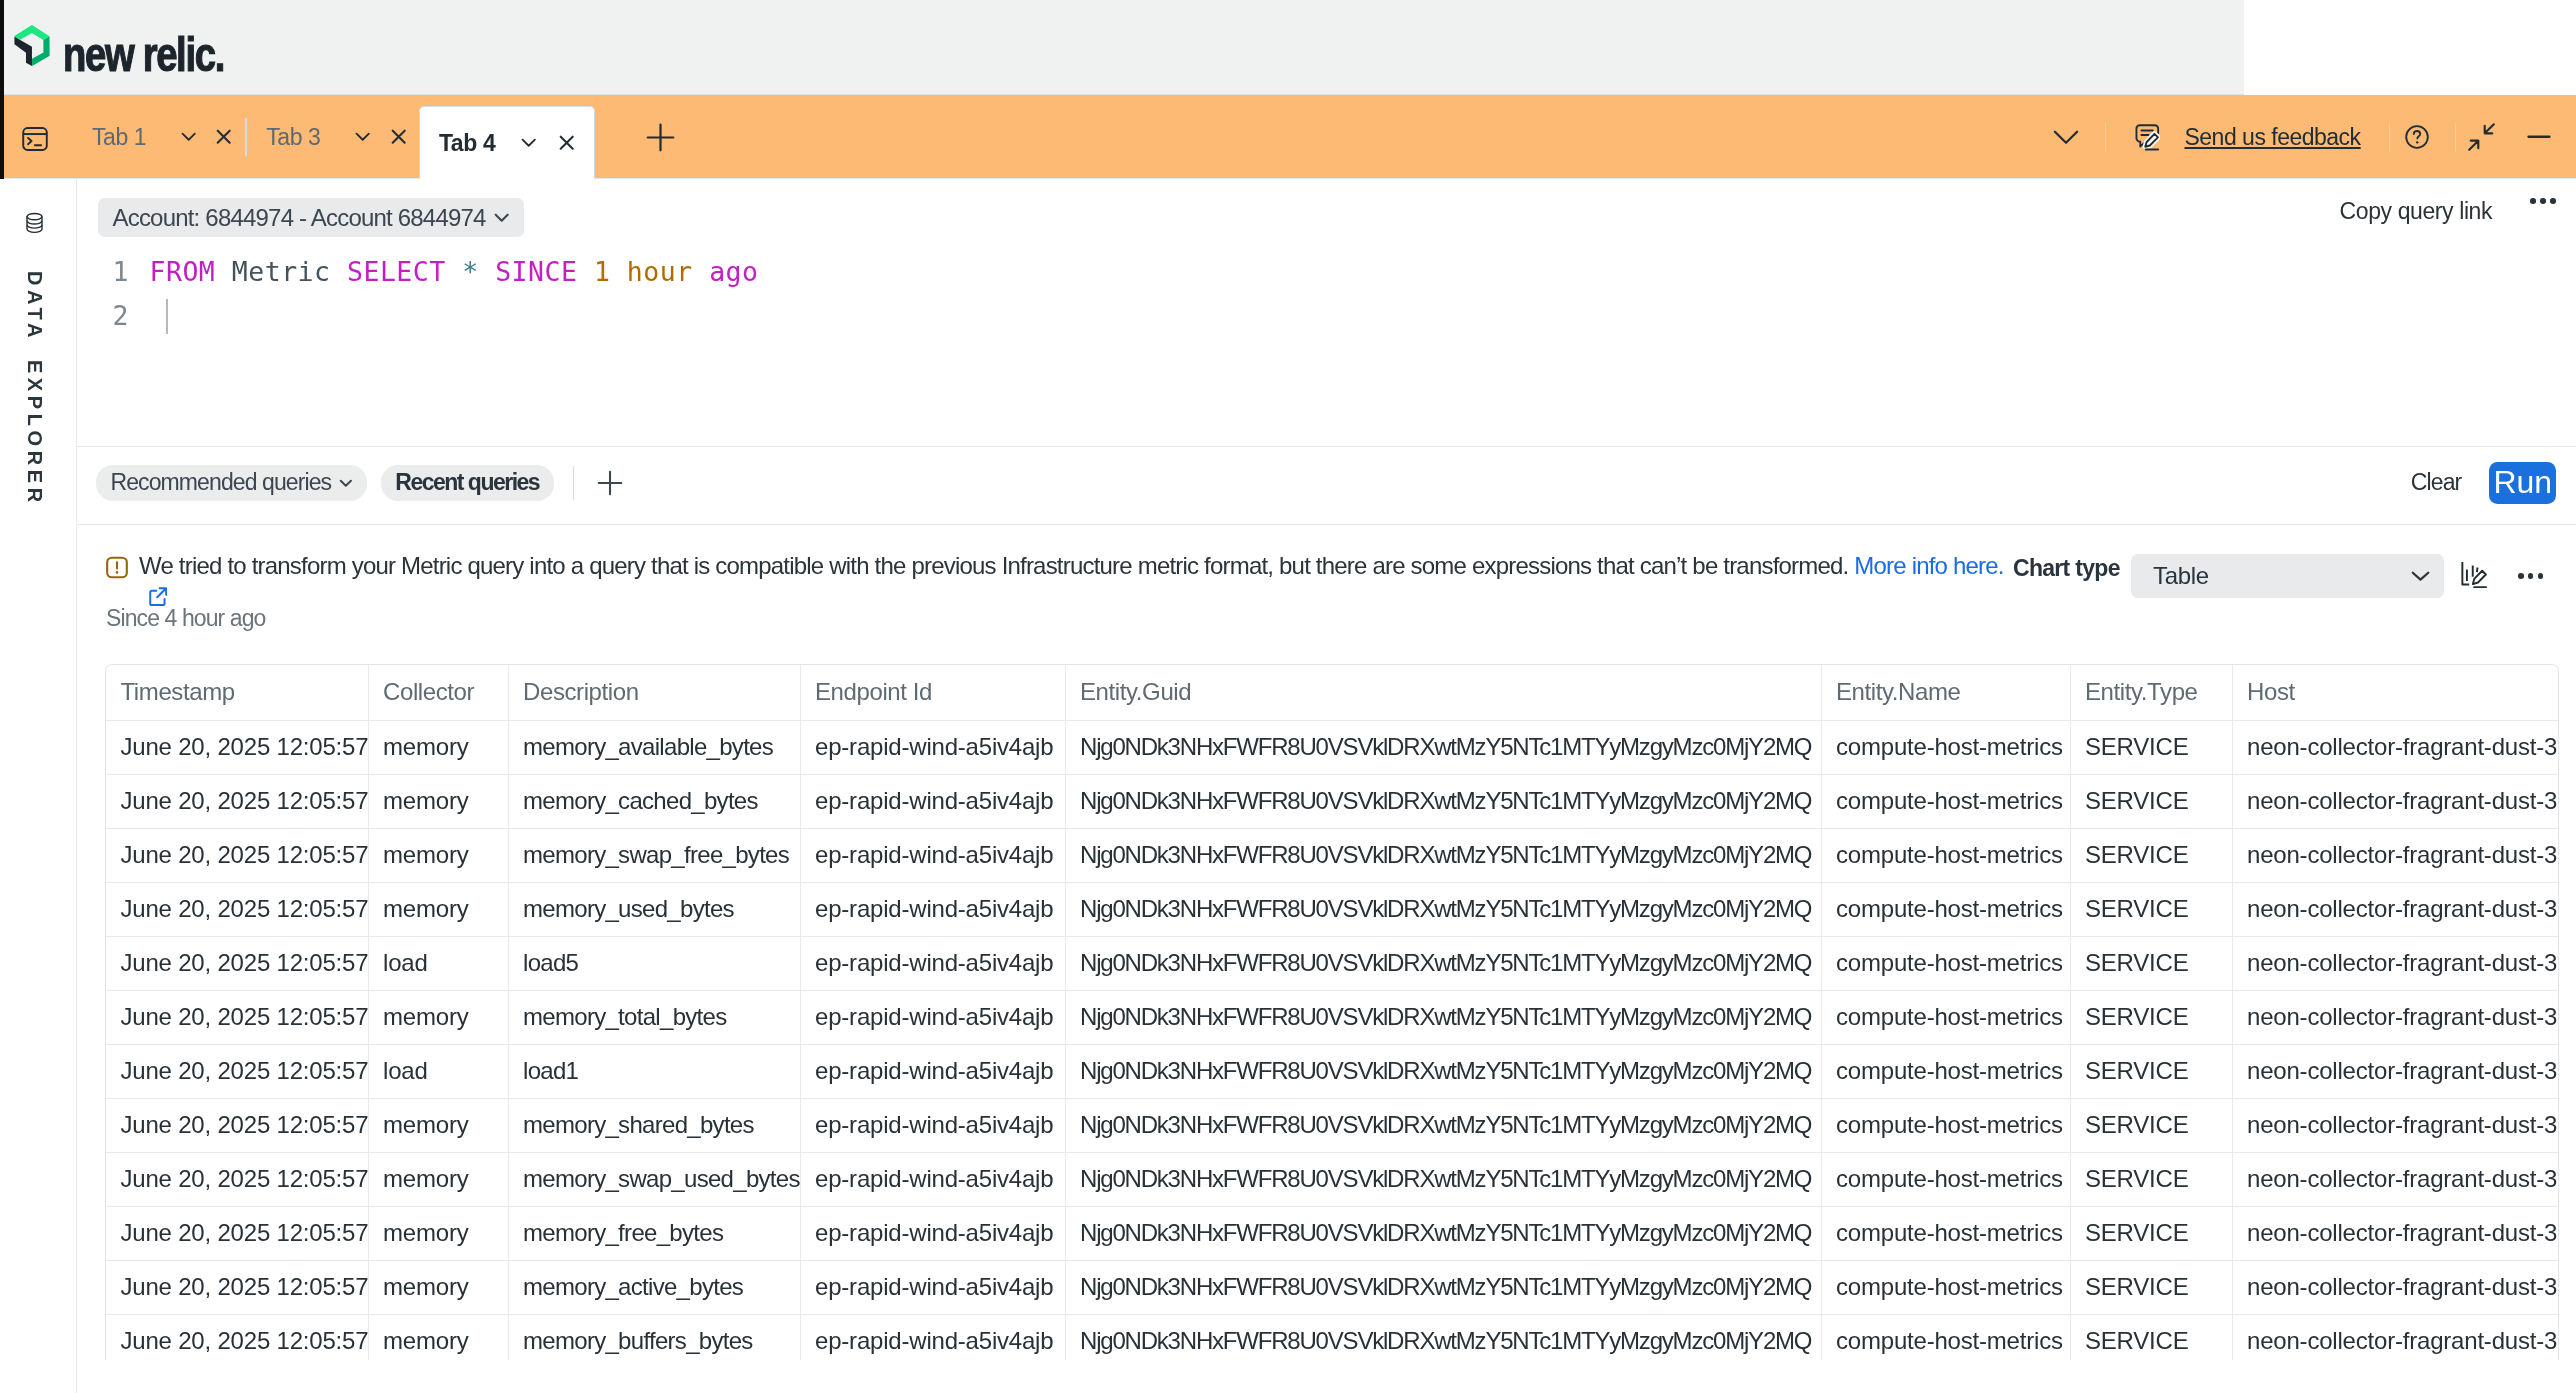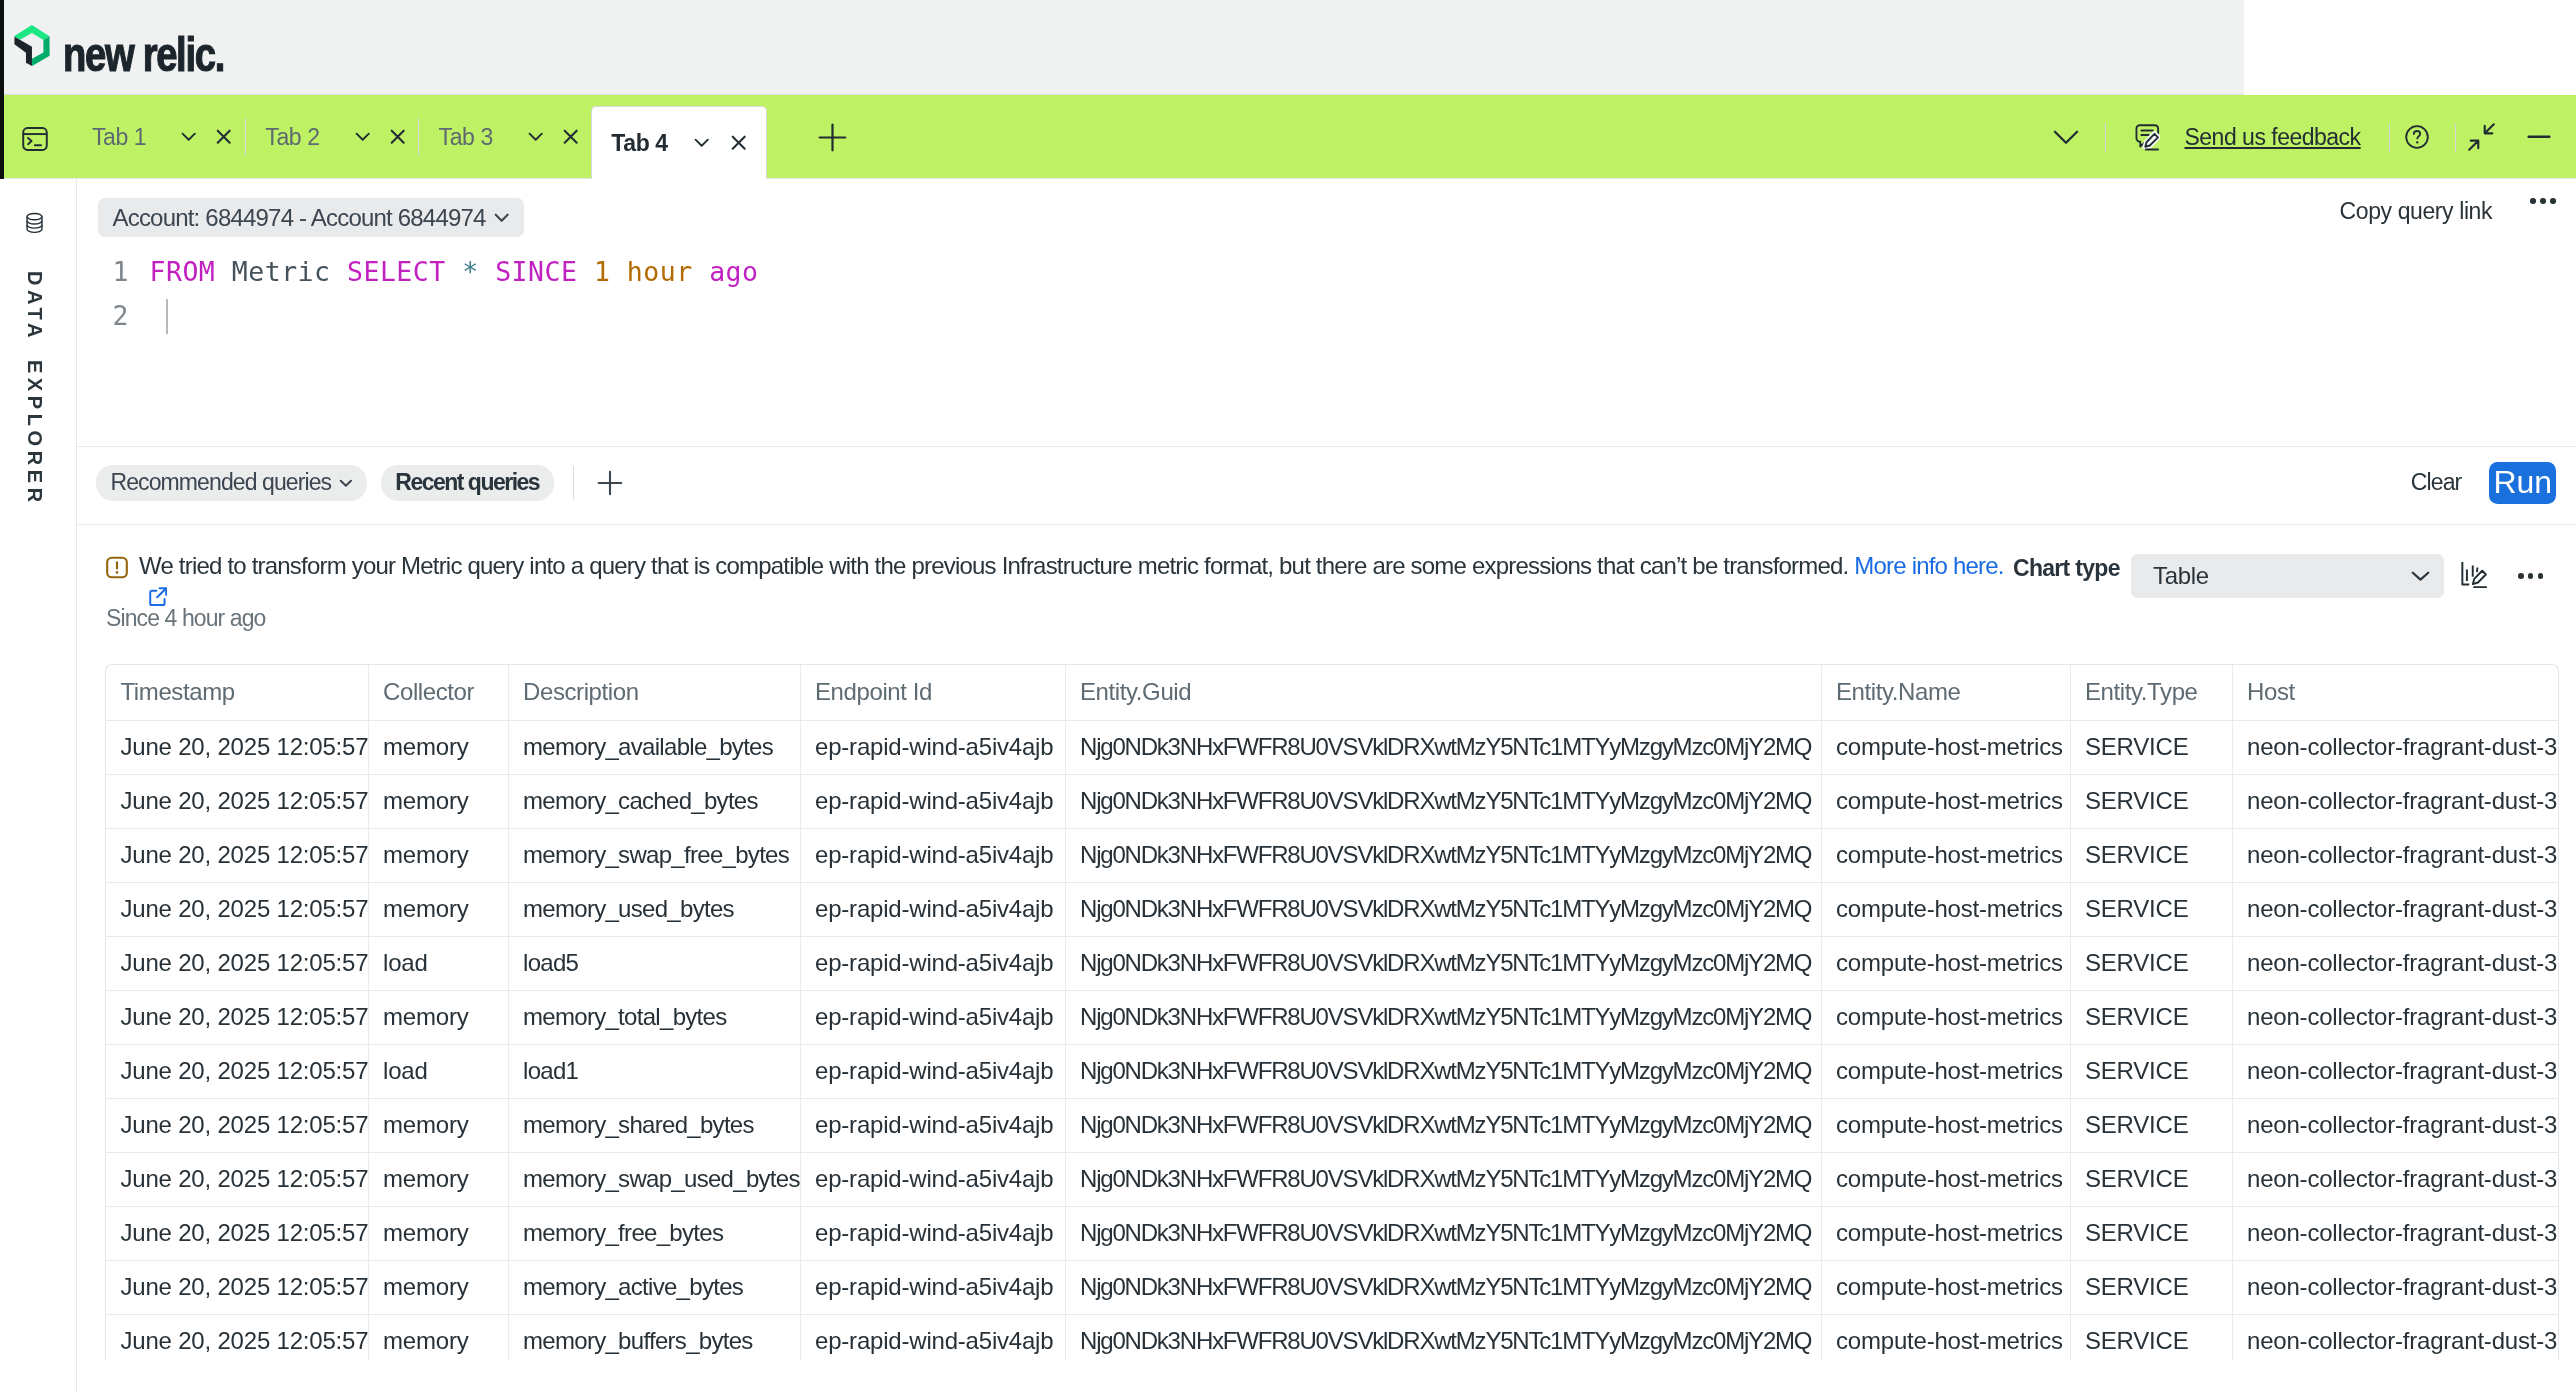--- a/index.html
+++ b/index.html
@@ -7,21 +7,21 @@
 body { position:relative; background:#ffffff; font-family:"Liberation Sans",sans-serif; color:#293338; overflow:hidden; }
 svg { display:block; }
 
 
 .black-strip { position:absolute; left:0; top:0; width:4.3px; height:179px; background:#0d0e0f; z-index:40; }
 .app-header { position:absolute; left:0; top:0; width:2244px; height:95px; background:#f0f1f1; border-bottom:0.9px solid #dfe2e3; }
 .logo { position:absolute; left:13.7px; top:25px; display:flex; align-items:flex-start; }
 .logo-mark { width:36px; height:41px; }
 .logo-word { margin-left:13px; margin-top:0.9px; font-size:49px; font-weight:700; letter-spacing:-1.7px; color:#1d252c; -webkit-text-stroke:1.2px #1d252c; transform:scaleX(0.78); transform-origin:0 0; white-space:nowrap; }
 
-.tab-bar { position:absolute; left:4.3px; top:95px; width:2572px; height:84px; background:#bef264; border-bottom:0.9px solid #e4e6e7; }
+.tab-bar { position:absolute; left:4.3px; top:95px; width:2572px; height:84px; background:#fdba74; border-bottom:0.9px solid #e4e6e7; }
 .console-icon { position:absolute; left:18px; top:31px; width:26px; height:26px; }
 .tabs { position:absolute; left:68px; top:0; height:84px; display:flex; align-items:center; }
 .tab { display:flex; align-items:center; height:84px; padding:0 0; }
 .tab .tab-label { font-size:23px; letter-spacing:-0.4px; color:#5d6870; padding-left:19.7px; }
 .tab .tab-caret { margin-left:35px; }
 .tab .tab-close { margin-left:19.7px; margin-right:13px; }
 .tab-sep { width:0.9px; height:38px; background:#d9dcdd; }
 .tab.active-tab { position:relative; background:#ffffff; border:0.9px solid #d8dbdc; border-bottom:none; border-radius:5.1px 5.1px 0 0; height:73px; margin-top:11px; align-self:flex-start; padding-right:6.8px; }
 .tab.active-tab .tab-label { padding-left:19px; }
 .tab.active-tab .tab-caret { margin-left:26px; }
@@ -120,29 +120,20 @@
     <div class="tab">
       <span class="tab-label">Tab 1</span>
       <svg class="tab-caret" width="15.4" height="9.4" viewBox="0 0 20 12" fill="none" stroke="#222d33" stroke-width="2.4" stroke-linecap="round" stroke-linejoin="round">
           <path d="M2 2 L10 10 L18 2"></path>
         </svg>
       <svg class="tab-close" width="15.4" height="15.4" viewBox="0 0 18 18" stroke="#222d33" stroke-width="2.4" stroke-linecap="round">
           <path d="M2 2 L16 16 M16 2 L2 16"></path>
         </svg>
     </div>
     <div class="tab-sep"></div>
-    <div class="tab">
-      <span class="tab-label">Tab 2</span>
-      <svg class="tab-caret" width="15.4" height="9.4" viewBox="0 0 20 12" fill="none" stroke="#222d33" stroke-width="2.4" stroke-linecap="round" stroke-linejoin="round">
-          <path d="M2 2 L10 10 L18 2"></path>
-        </svg>
-      <svg class="tab-close" width="15.4" height="15.4" viewBox="0 0 18 18" stroke="#222d33" stroke-width="2.4" stroke-linecap="round">
-          <path d="M2 2 L16 16 M16 2 L2 16"></path>
-        </svg>
-    </div>
     <div class="tab-sep"></div>
     <div class="tab">
       <span class="tab-label">Tab 3</span>
       <svg class="tab-caret" width="15.4" height="9.4" viewBox="0 0 20 12" fill="none" stroke="#222d33" stroke-width="2.4" stroke-linecap="round" stroke-linejoin="round">
           <path d="M2 2 L10 10 L18 2"></path>
         </svg>
       <svg class="tab-close" width="15.4" height="15.4" viewBox="0 0 18 18" stroke="#222d33" stroke-width="2.4" stroke-linecap="round">
           <path d="M2 2 L16 16 M16 2 L2 16"></path>
         </svg>
     </div>

